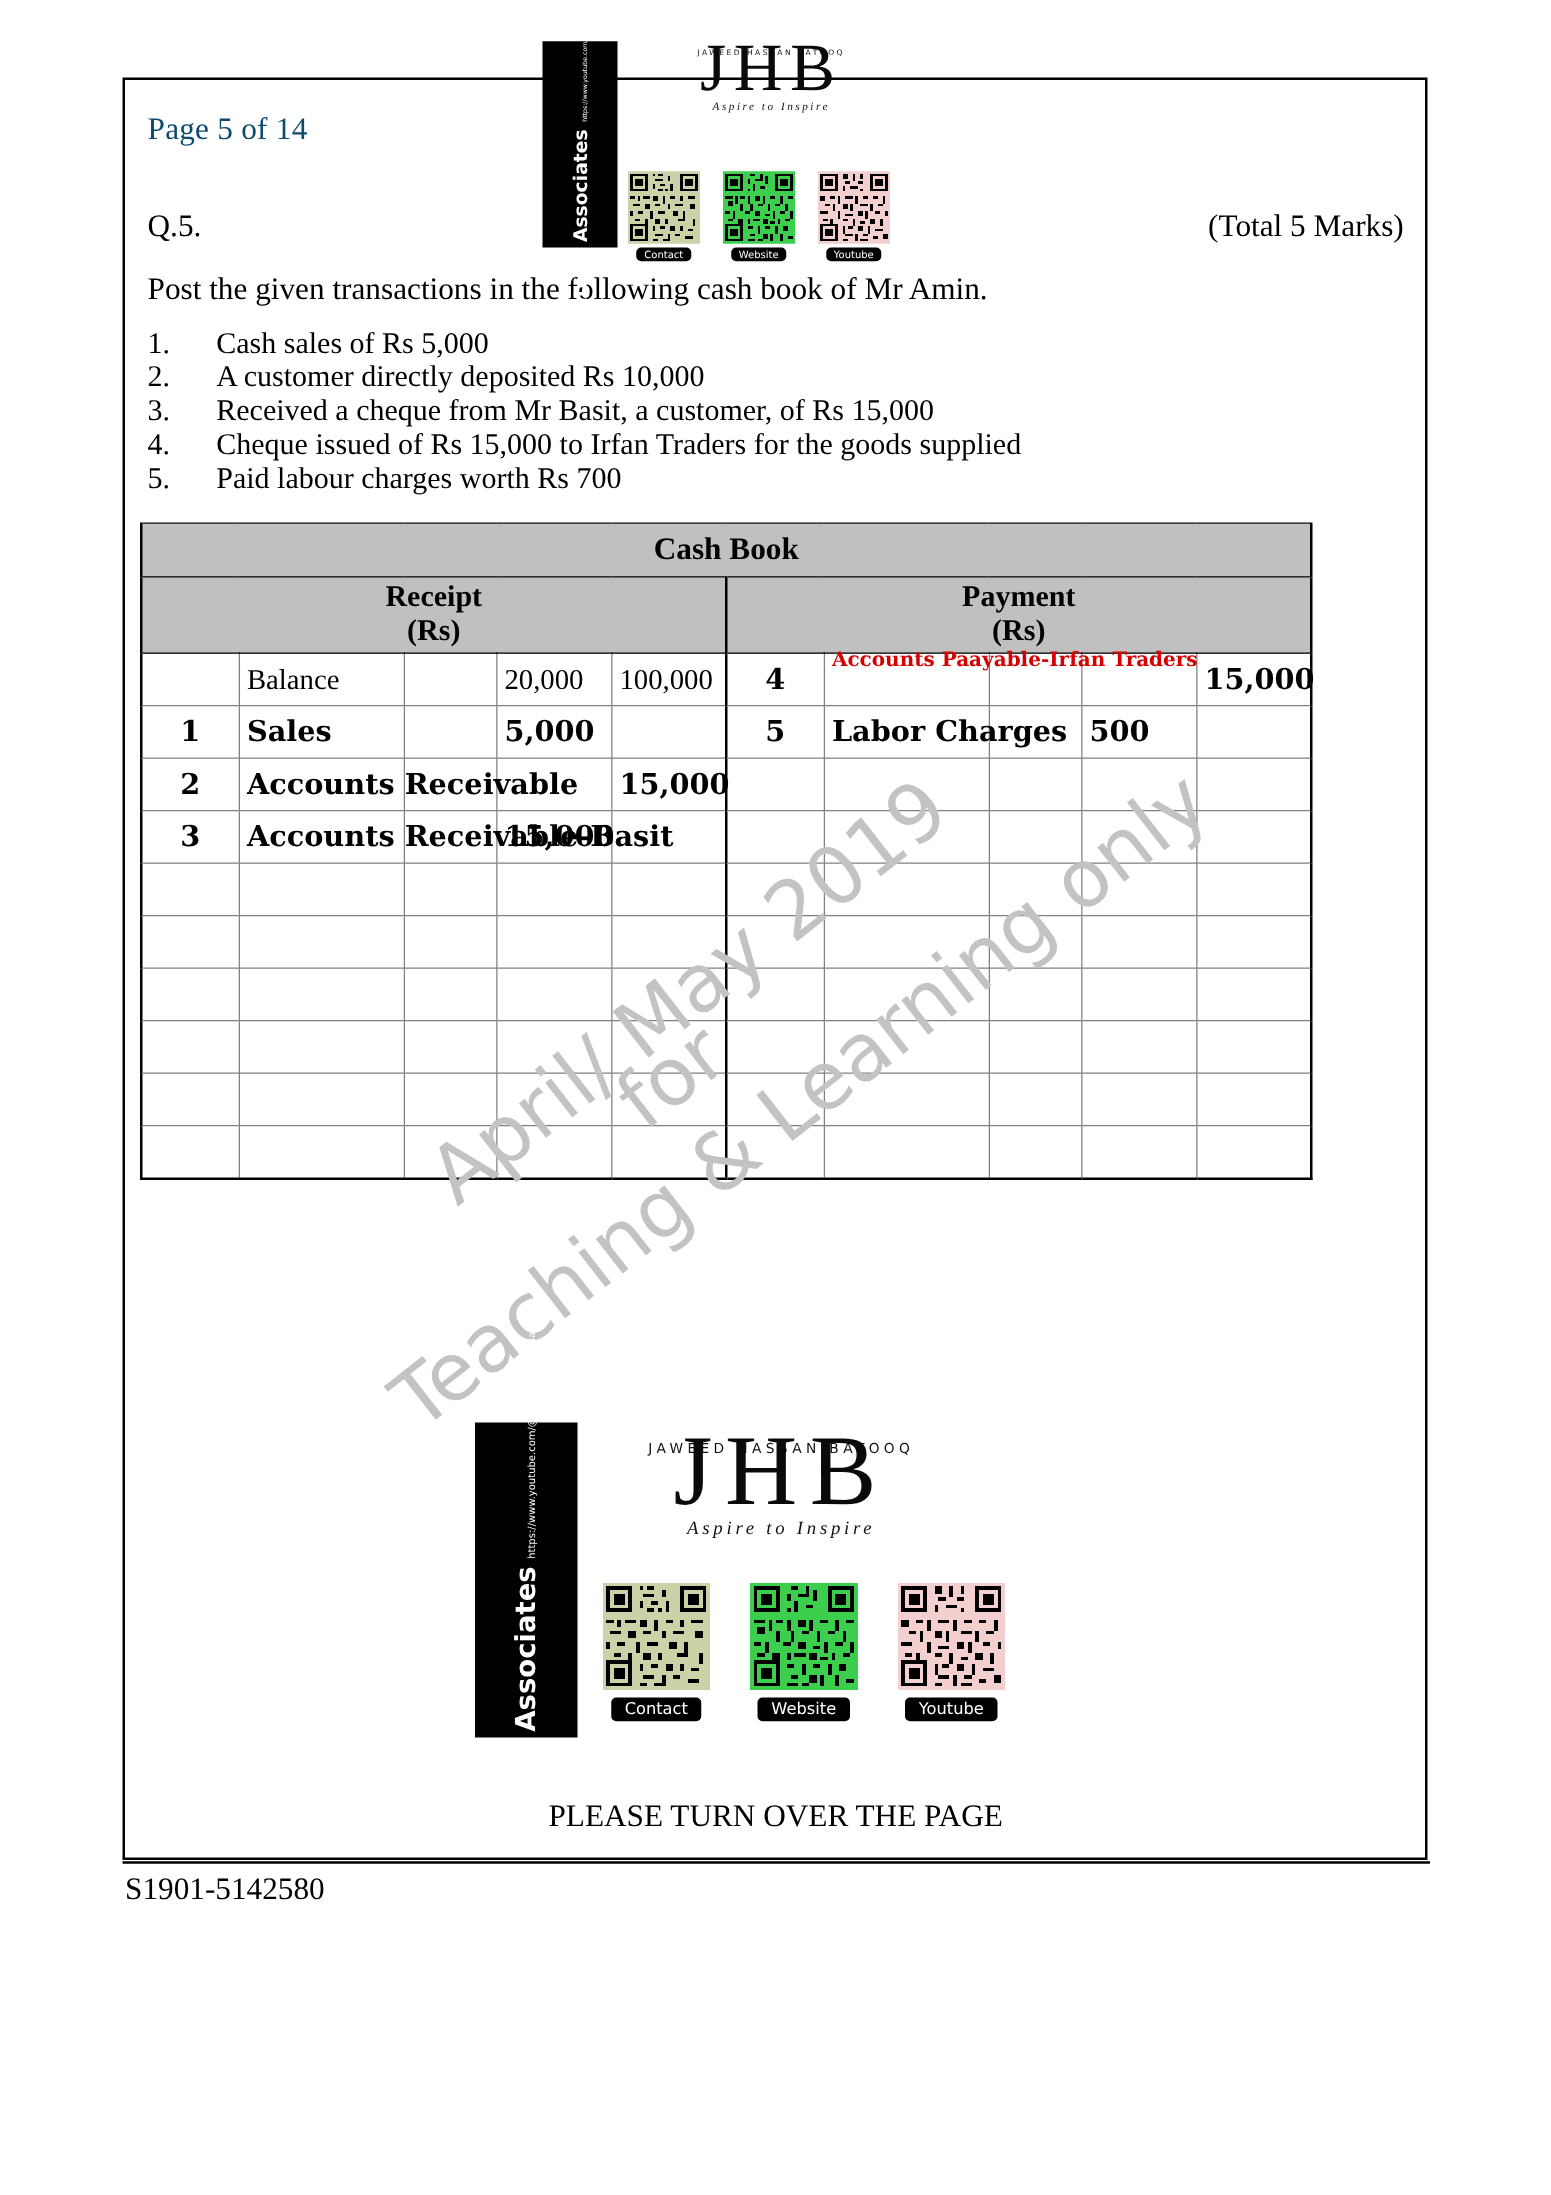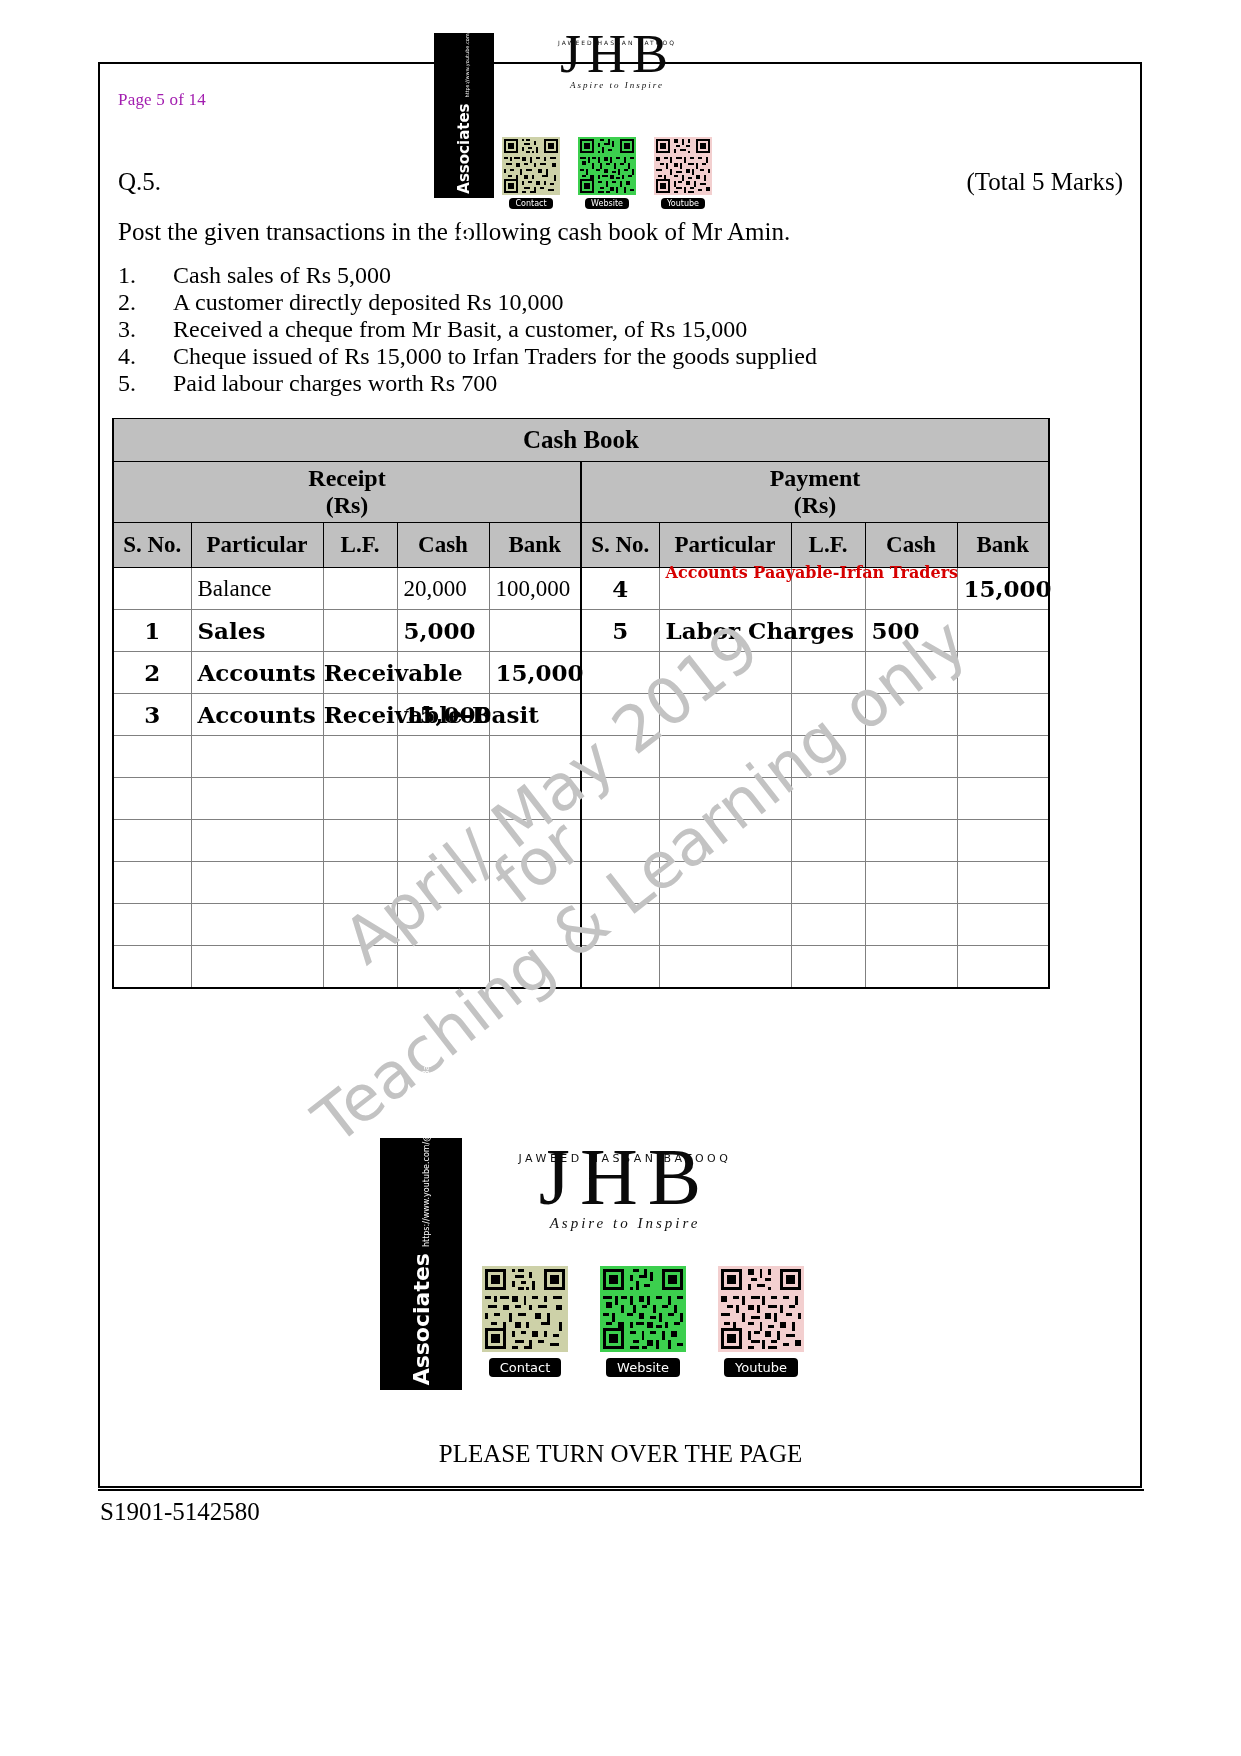--- a/index.html
+++ b/index.html
@@ -20,21 +20,21 @@
   }
   #footer-rule{
     position:absolute;
     left:98px; top:1489px;
     width:1046px; height:0;
     border-top:2px solid #000;
   }
   
   #page-number{
     position:absolute; left:118px; top:90px;
-    font-size:17px; color:#a21caf; letter-spacing:.2px;
+    font-size:25px; color:#0c4a6e; letter-spacing:.2px;
   }
   #question-label{
     position:absolute; left:118px; top:168px;
     font-size:25px; color:#000;
   }
   #total-marks{
     position:absolute; right:118px; top:168px;
     font-size:25px; color:#000;
   }
   #question-stem{
@@ -265,32 +265,20 @@
     </tr>
     <tr class="hdr section-row">
       <td colspan="5" class="outer-l">
         <span>Receipt</span><br>
         <span>(Rs)</span>
       </td>
       <td colspan="5" class="mid-split outer-r">
         <span>Payment</span><br>
         <span>(Rs)</span>
       </td>
-    </tr>
-    <tr class="hdr colhdr-row">
-      <td class="outer-l">S. No.</td>
-      <td>Particular</td>
-      <td>L.F.</td>
-      <td>Cash</td>
-      <td>Bank</td>
-      <td class="mid-split">S. No.</td>
-      <td>Particular</td>
-      <td>L.F.</td>
-      <td>Cash</td>
-      <td class="outer-r">Bank</td>
     </tr>
 
     <tr class="body-row">
       <td class="outer-l c"></td>
       <td class="l">Balance</td>
       <td class="c"></td>
       <td class="l">20,000</td>
       <td class="l">100,000</td>
       <td class="mid-split c ans">4</td>
       <td class="l overflow-cell">

